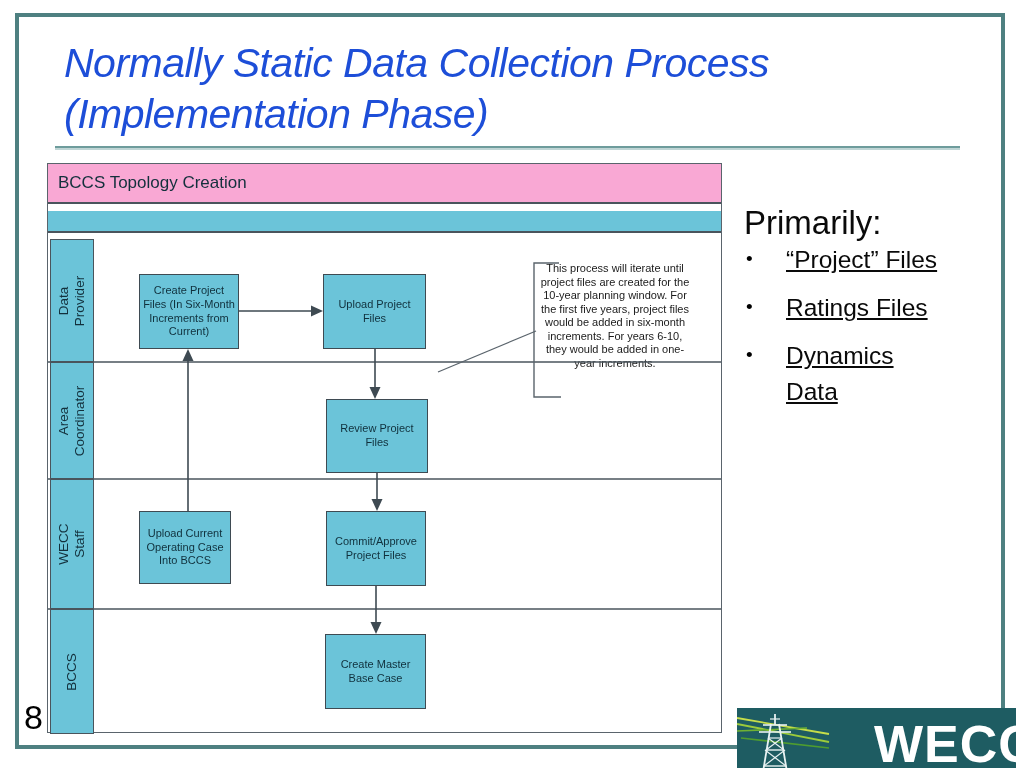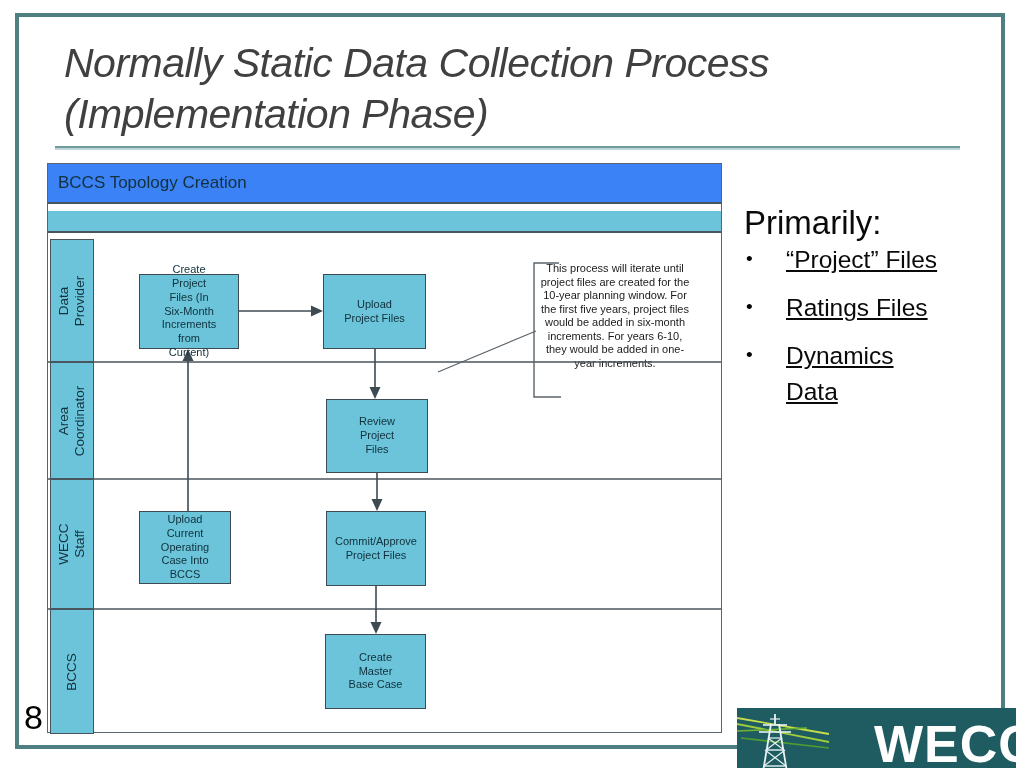--- a/index.html
+++ b/index.html
@@ -8,35 +8,35 @@
     background:#ffffff;font-family:"Liberation Sans",sans-serif;color:#000;
   }
   
   .slide-border{
     position:absolute;left:15px;top:13px;width:990px;height:736px;
     border:4px solid #4E8081;box-sizing:border-box;background:#fff;
   }
   
   .title{
     position:absolute;left:64px;top:38px;width:900px;
-    font-style:italic;font-size:41px;line-height:51px;color:#404040;
+    font-style:italic;font-size:41px;line-height:51px;color:#1d4ed8;
     letter-spacing:-0.5px;
   }
   .title-rule{
     position:absolute;left:55px;top:146px;width:905px;height:2px;
     background:#6E9C9C;box-shadow:0 2px 0 #BFD5D5;
   }
   
   .diagram{
     position:absolute;left:47px;top:163px;width:675px;height:570px;
     border:1px solid #5A646C;box-sizing:border-box;background:#fff;
   }
   .band1{
     position:absolute;left:0;top:0;width:673px;height:40px;
-    background:#3b82f6;border-bottom:2px solid #4A545C;
+    background:#f9a8d4;border-bottom:2px solid #4A545C;
     display:flex;align-items:center;padding-left:10px;box-sizing:border-box;
     font-size:17px;color:#13303C;
   }
   .band2{
     position:absolute;left:0;top:47px;width:673px;height:20px;
     background:#6BC4D9;border-bottom:2px solid #4A545C;
   }
   .lane-label{
     position:absolute;left:2px;width:44px;background:#6BC4D9;
     border:1px solid #4A545C;box-sizing:border-box;z-index:1;
@@ -52,21 +52,21 @@
   .lab-3{top:315px;height:130px;}
   .lab-4{top:445px;height:125px;}
   .annotation{
     position:absolute;left:488px;top:98px;width:158px;z-index:2;
     font-size:11px;line-height:13.5px;text-align:center;color:#1a1a1a;
   }
   .connectors{position:absolute;left:0;top:0;z-index:3;pointer-events:none;}
   .pbox{
     position:absolute;background:#6BC4D9;border:1.5px solid #3E4A52;
     box-sizing:border-box;z-index:4;display:flex;align-items:center;
-    justify-content:center;text-align:center;padding:20px;
+    justify-content:center;text-align:center;padding:2px;
     font-size:11px;line-height:1.25;color:#10303C;
   }
   .pbox-1{left:91px;top:110px;width:100px;height:75px;}
   .pbox-2{left:275px;top:110px;width:103px;height:75px;}
   .pbox-3{left:278px;top:235px;width:102px;height:74px;}
   .pbox-4{left:91px;top:347px;width:92px;height:73px;}
   .pbox-5{left:278px;top:347px;width:100px;height:75px;}
   .pbox-6{left:277px;top:470px;width:101px;height:75px;}
   
   .primarily{

